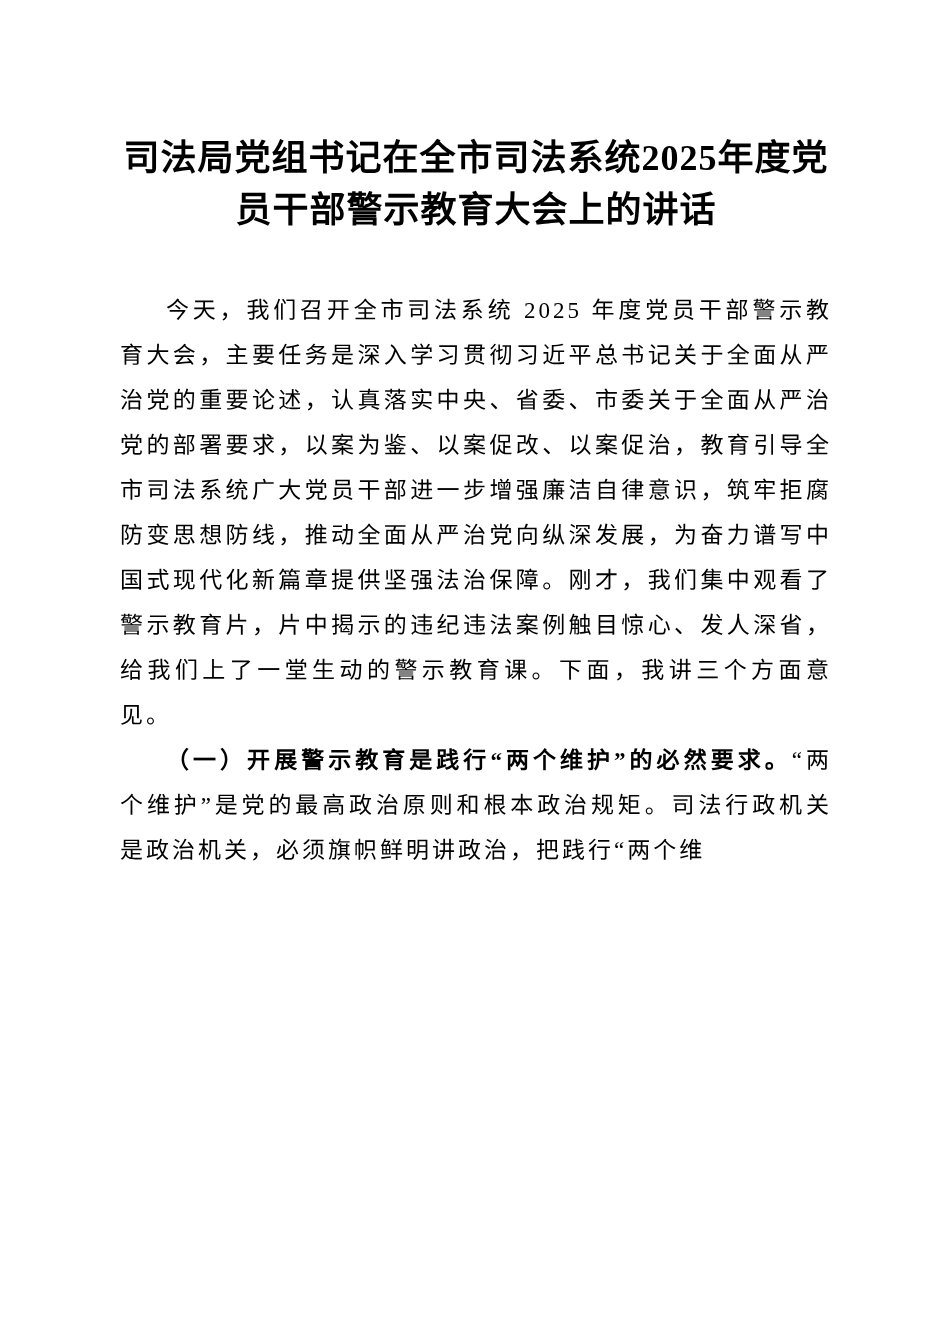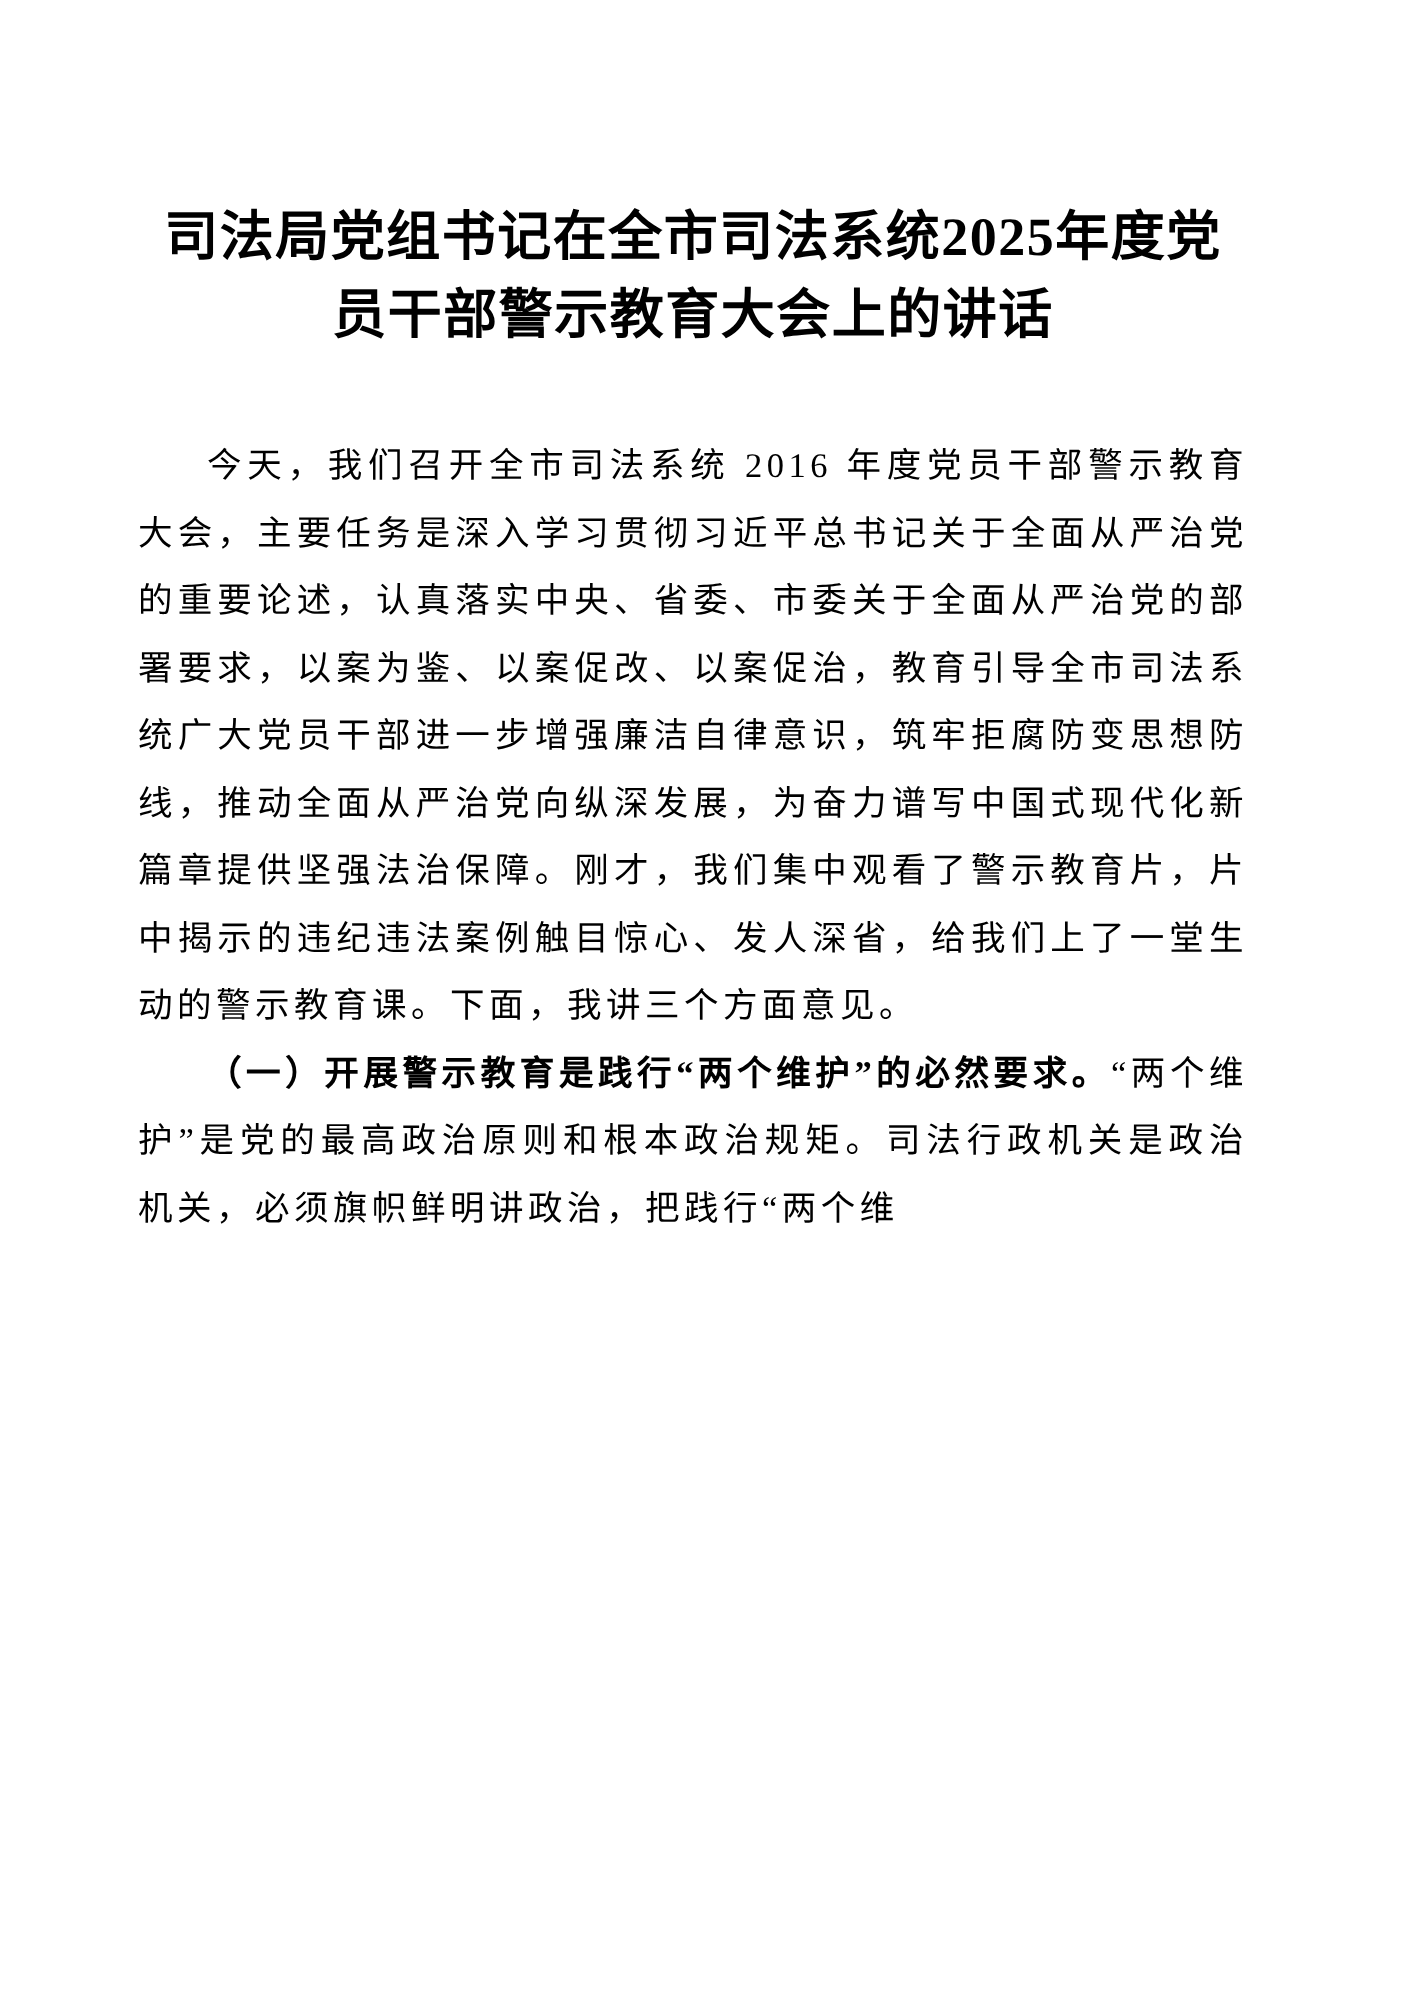--- a/index.html
+++ b/index.html
@@ -11,21 +11,21 @@
     width: 950px;
     height: 1344px;
     overflow: hidden;
     font-family: "Liberation Serif", "DejaVu Serif", serif;
     color: #000000;
   }
   .page {
     box-sizing: border-box;
     width: 950px;
     height: 1344px;
-    padding: 132px 118px 40px 92px;
+    padding: 132px 118px 40px 120px;
     background: #ffffff;
   }
   .doc-title {
     font-size: 36px;
     font-weight: 700;
     text-align: center;
     line-height: 52px;
     letter-spacing: 1px;
     margin: 0 0 52px 0;
   }
@@ -51,21 +51,21 @@
 </head>
 <body>
 
 <div class="page">
 
   <h1 class="doc-title">司法局党组书记在全市司法系统2025年度党员干部警示教育大会上的讲话</h1>
 
   <div class="doc-body">
 
 
-    <p class="indent">今天，我们召开全市司法系统 2016 年度党员干部警示教育大会，主要任务是深入学习贯彻习近平总书记关于全面从严治党的重要论述，认真落实中央、省委、市委关于全面从严治党的部署要求，以案为鉴、以案促改、以案促治，教育引导全市司法系统广大党员干部进一步增强廉洁自律意识，筑牢拒腐防变思想防线，推动全面从严治党向纵深发展，为奋力谱写中国式现代化新篇章提供坚强法治保障。刚才，我们集中观看了警示教育片，片中揭示的违纪违法案例触目惊心、发人深省，给我们上了一堂生动的警示教育课。下面，我讲三个方面意见。</p>
+    <p class="indent">今天，我们召开全市司法系统 2025 年度党员干部警示教育大会，主要任务是深入学习贯彻习近平总书记关于全面从严治党的重要论述，认真落实中央、省委、市委关于全面从严治党的部署要求，以案为鉴、以案促改、以案促治，教育引导全市司法系统广大党员干部进一步增强廉洁自律意识，筑牢拒腐防变思想防线，推动全面从严治党向纵深发展，为奋力谱写中国式现代化新篇章提供坚强法治保障。刚才，我们集中观看了警示教育片，片中揭示的违纪违法案例触目惊心、发人深省，给我们上了一堂生动的警示教育课。下面，我讲三个方面意见。</p>
 
 
 
     <p class="indent"><span class="lead-bold">（一）开展警示教育是践行“两个维护”的必然要求。</span><span>“两个维护”是党的最高政治原则和根本政治规矩。司法行政机关是政治机关，必须旗帜鲜明讲政治，把践行“两个维</span></p>
 
   </div>
 
 </div>
 
 </body></html>

